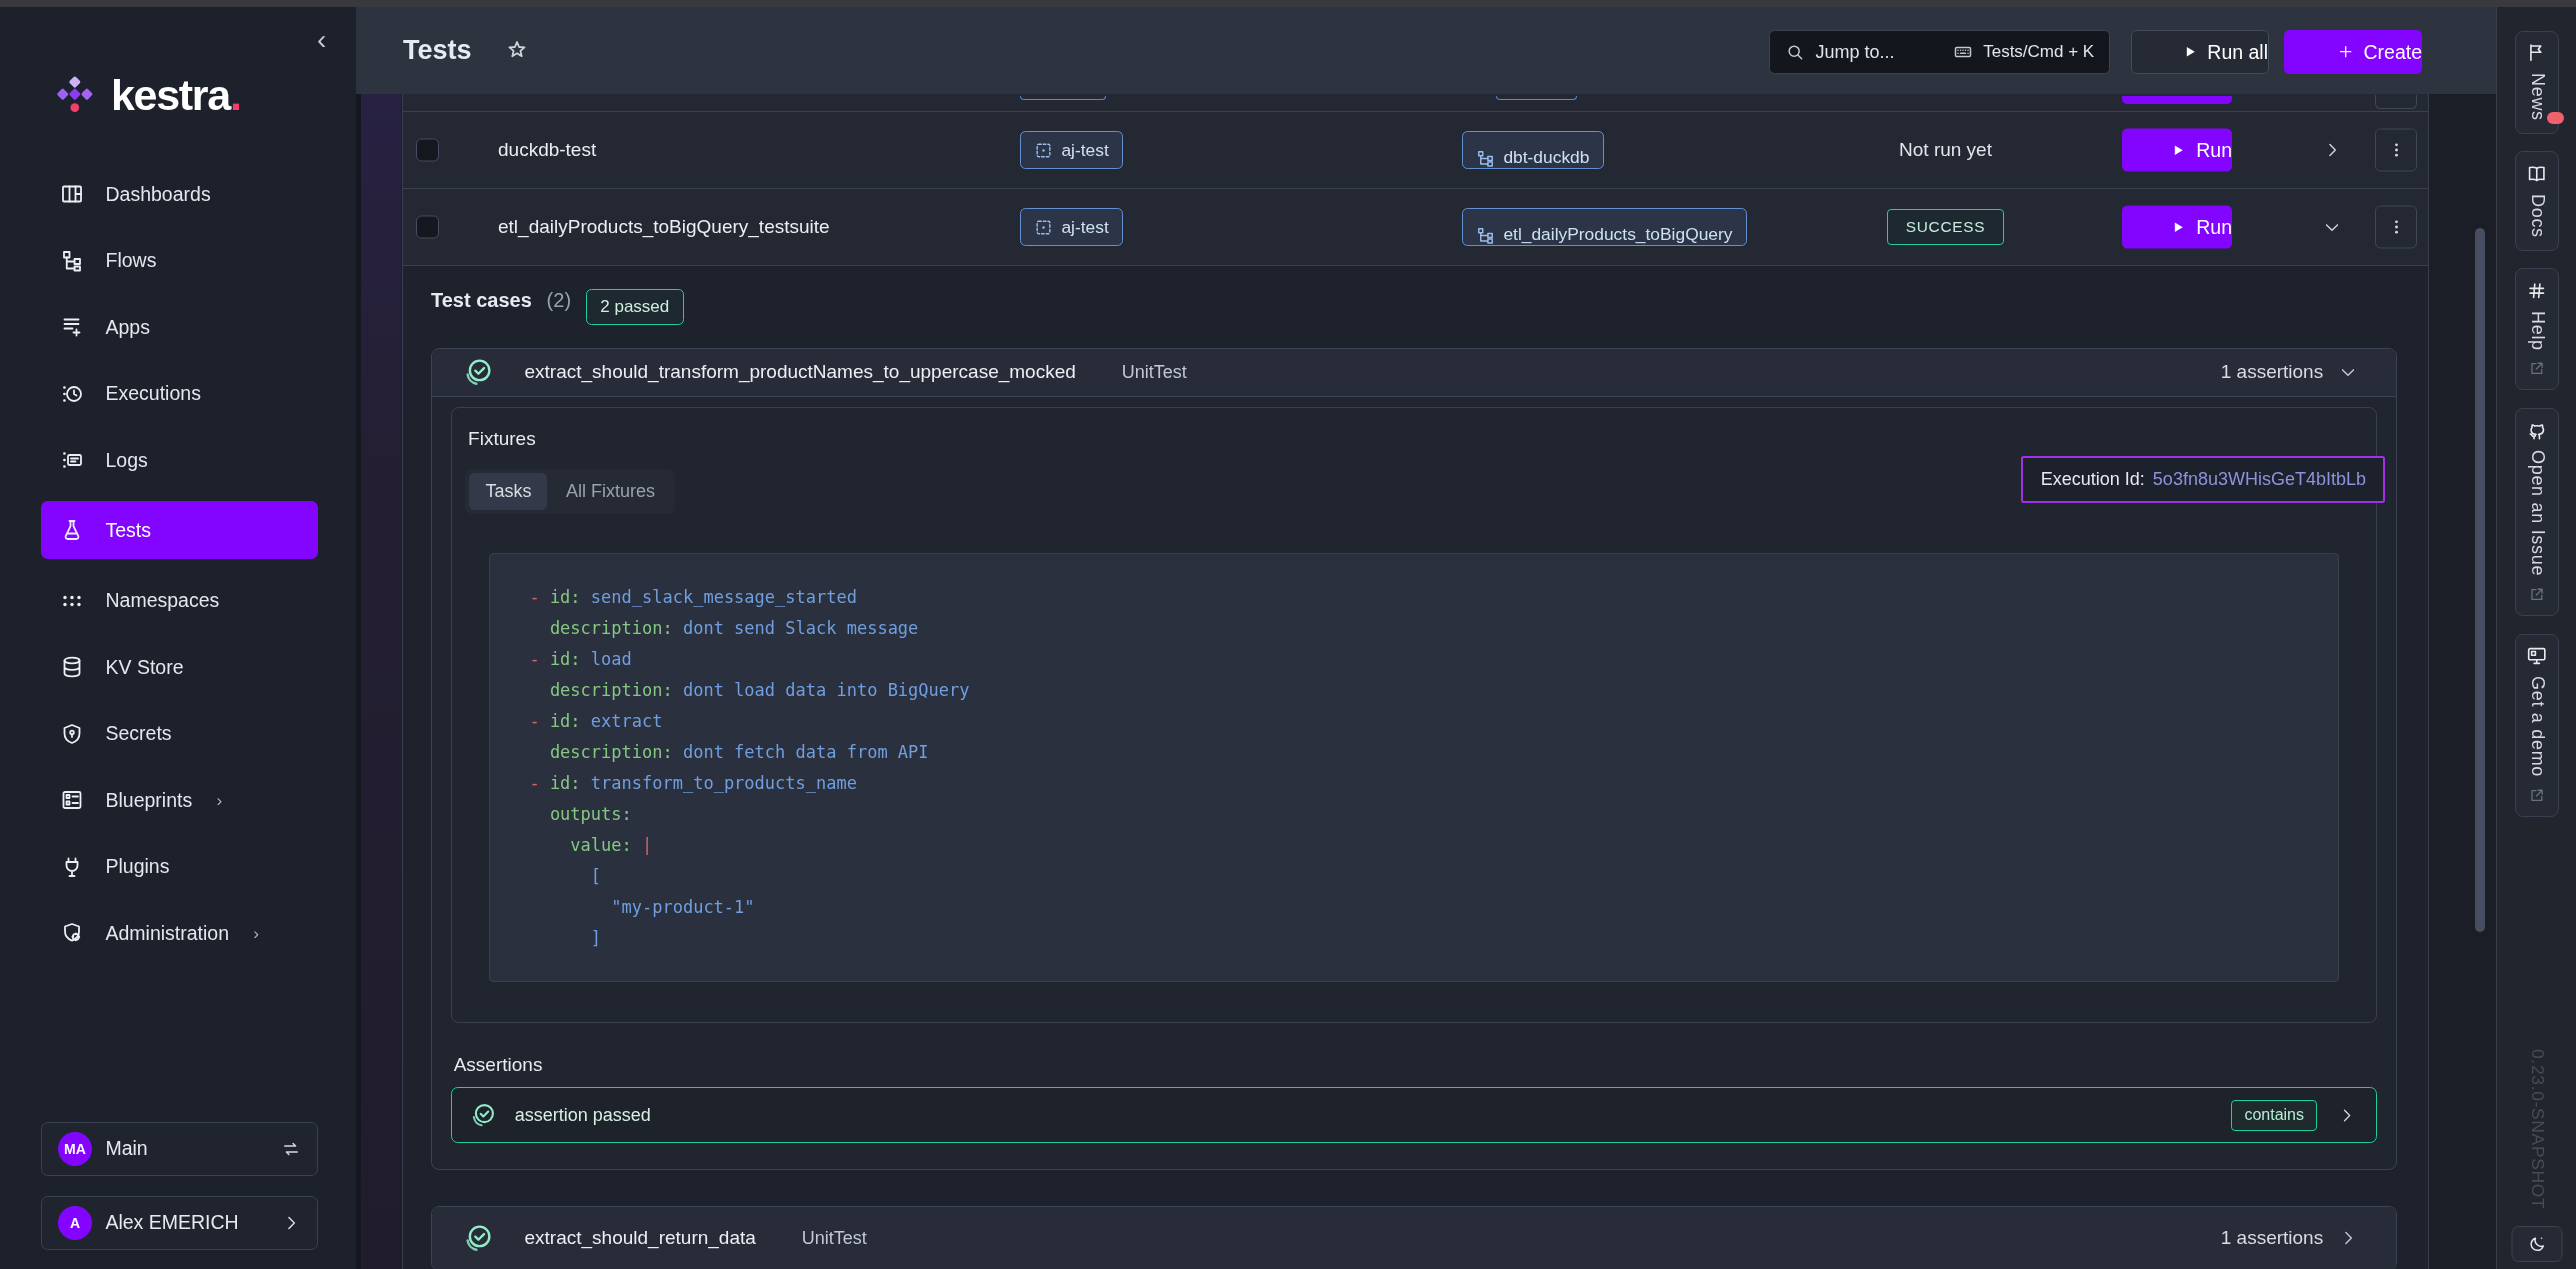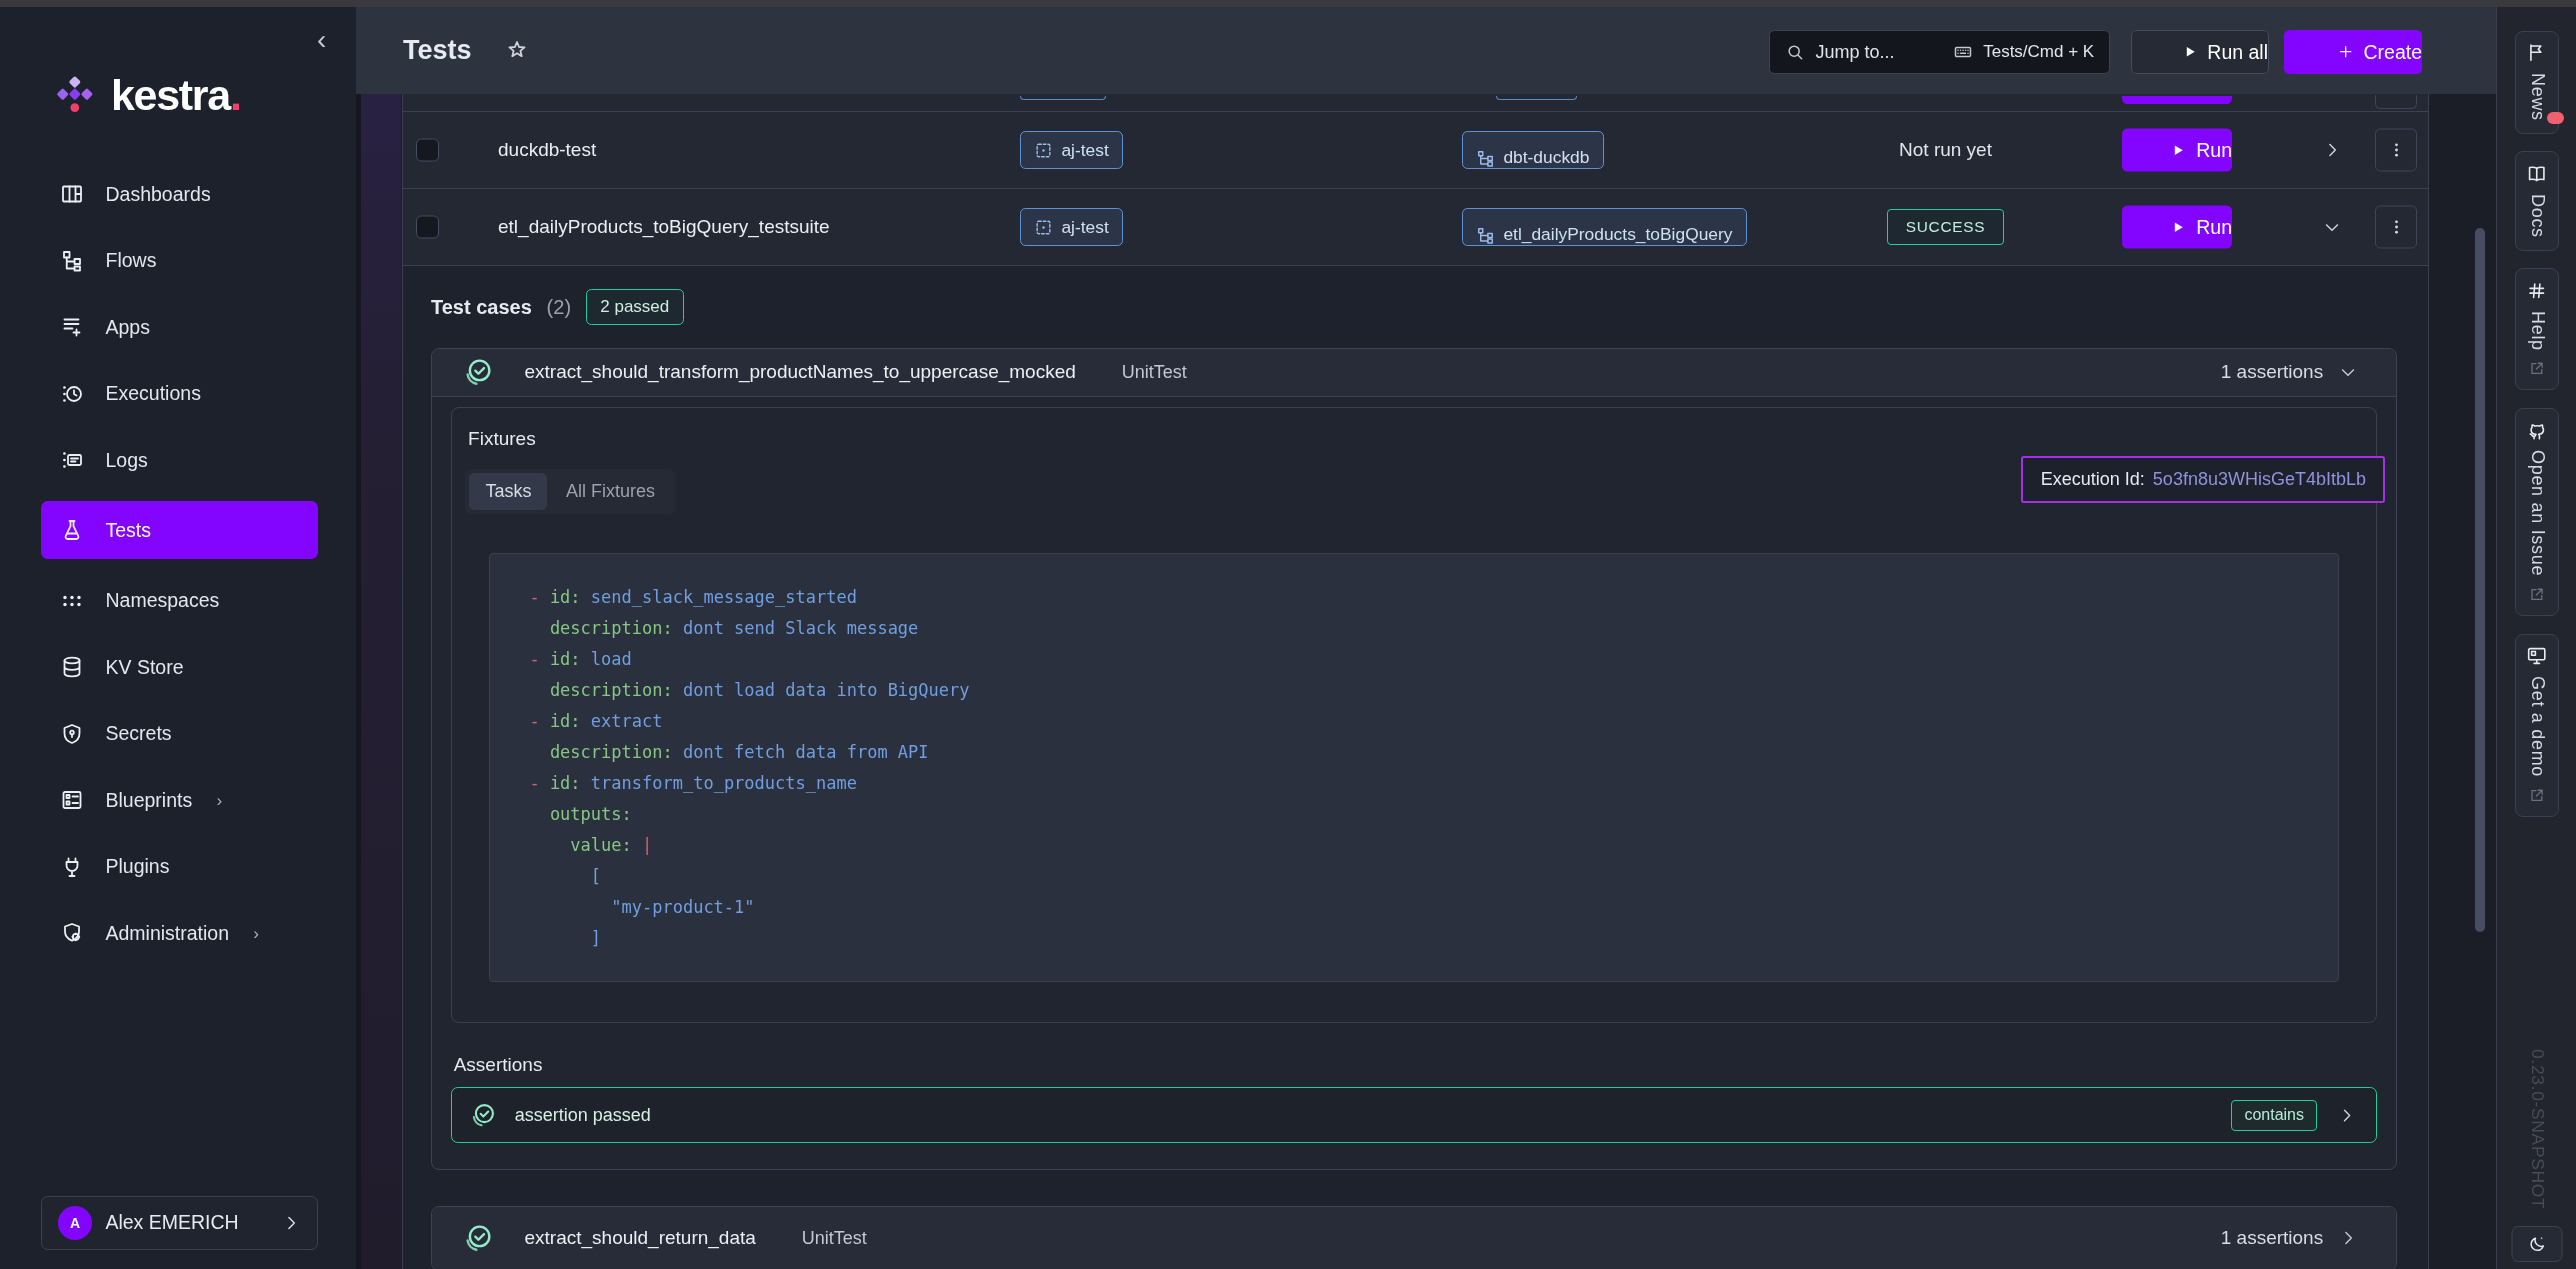--- a/index.html
+++ b/index.html
@@ -72,21 +72,21 @@
     padding:8px 17.4px; background:#1d2830; }
   .row-run { left:1719px; width:110px; height:43px; background:#8405ff; border-radius:5.4px; color:#fff; }
   .row-chevron { left:1912px; width:34px; display:flex; justify-content:center; color:#cdd1da; cursor:pointer; }
   .row-chevron svg { width:20px; height:20px; }
   .row-kebab { left:1972px; width:42px; height:43px; border:1.3px solid #3f4658; border-radius:5.4px; display:flex;
     align-items:center; justify-content:center; color:#d5d9e1; cursor:pointer; }
   .row-kebab svg { width:19px; height:19px; }
 
   
   #details { position:relative; background:#1e222c; border-top:1.3px solid #3b4152; padding:23px 28px 0 28px; }
-  .tc-head { display:flex; align-items:center; gap:14.8px; }
+  .tc-head { display:flex; align-items:flex-start; gap:14.8px; }
   .tc-title { font-size:20px; font-weight:700; }
   .tc-count { font-size:20px; color:#9aa1b0; }
   .badge-green { font-size:17px; color:#cfeede; border:1.3px solid #21ce9c; border-radius:5.4px; padding:6.7px 13.4px; background:#1d2830; }
 
   .case-card { margin-top:23px; width:1966px; background:#21252f; border:1.3px solid #3d4354; border-radius:8px; overflow:hidden; }
   .cc-header { height:48px; background:#272c38; border-bottom:1.3px solid #3d4354; display:flex; align-items:center;
     padding:0 38px 0 29.5px; gap:19px; cursor:pointer; }
   .cc-header.tall { height:63px; border-bottom:none; }
   .check-ic { width:32px; height:32px; color:#93ebc8; flex:none; }
   .cc-name { font-size:19px; color:#edeff3; margin-left:12px; }
@@ -269,20 +269,29 @@
           <svg class="ic " viewBox="0 0 24 24">
             <path d="M12 3l7 2.5v5c0 4.2-2.8 7.5-7 9.2-4.2-1.7-7-5-7-9.2v-5z"></path>
             <circle cx="15.8" cy="15.8" r="3"></circle>
             <path d="M15.8 13.3v-1M15.8 19.3v-1M18.3 15.8h1M12.3 15.8h1"></path>
           </svg>
         </span>
         <span>Administration</span>
         <span class="side-caret">›</span>
       </div>
     </div>
+  <div class="side-card" style="top:1115px;">
+    <span class="avatar">MA</span>
+    <span class="sc-label">Main</span>
+    <span class="sc-ic">
+        <svg class="ic" viewBox="0 0 24 24">
+          <path d="M4.5 8.5h13l-3-3M19.5 15.5h-13l3 3"></path>
+        </svg>
+      </span>
+  </div>
   <div class="side-card" style="top:1189px;">
     <span class="avatar">A</span>
     <span class="sc-label">Alex EMERICH</span>
     <span class="sc-ic">
         <svg class="ic" viewBox="0 0 24 24">
           <path d="M9.5 5.5L16 12l-6.5 6.5"></path>
         </svg>
       </span>
   </div>
 </nav>

